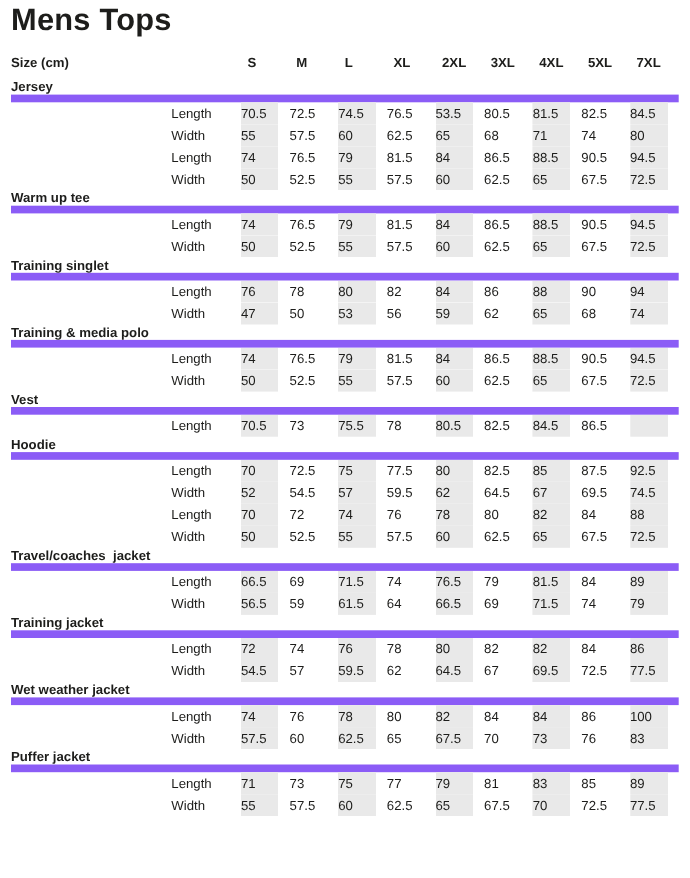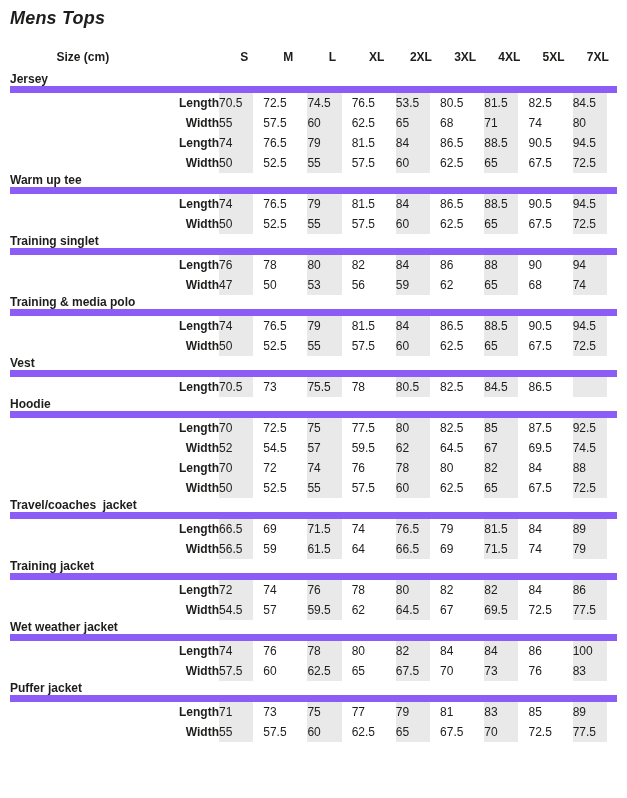--- a/index.html
+++ b/index.html
@@ -12,40 +12,39 @@
     width: 627px;
     height: 798px;
     font-family: "Liberation Sans", sans-serif;
     color: #1d1d1b;
     overflow: hidden;
   }
   .page {
     padding: 6px 10px 6px 10px;
   }
   h1.page-title {
-    font-size: 18px;
+    font-size: 28px;
     line-height: 24px;
     font-weight: 700;
     margin: 0 0 12px 0;
     letter-spacing: 0.2px;
-    font-style: italic;
   }
   table.size-table {
     border-collapse: separate;
     border-spacing: 0;
     table-layout: fixed;
     width: 607px;
   }
   col.c-cat   { width: 145px; }
   col.c-label { width: 63px; }
   col.c-size  { width: 44px; }
   thead th {
     height: 30px;
     vertical-align: middle;
-    text-align: center;
+    text-align: left;
     font-size: 12px;
     font-weight: 700;
     padding: 0;
   }
   thead th.size-h { padding-left: 6px; }
   td.cat-name {
     height: 19px;
     vertical-align: middle;
     font-size: 12px;
     font-weight: 700;
@@ -53,22 +52,21 @@
     padding: 0;
     white-space: pre;
   }
   tr.data-row td {
     height: 20px;
     vertical-align: middle;
     font-size: 12px;
     padding: 0;
   }
   td.m-label {
-    font-weight: 700;
-    text-align: right;
+    font-weight: 400;
   }
   td.val {
     padding-left: 6px;
     border-right: 10px solid transparent;
     background-clip: padding-box;
   }
   td.val.shaded {
     background-color: #e9e9e9;
   }
 </style>

